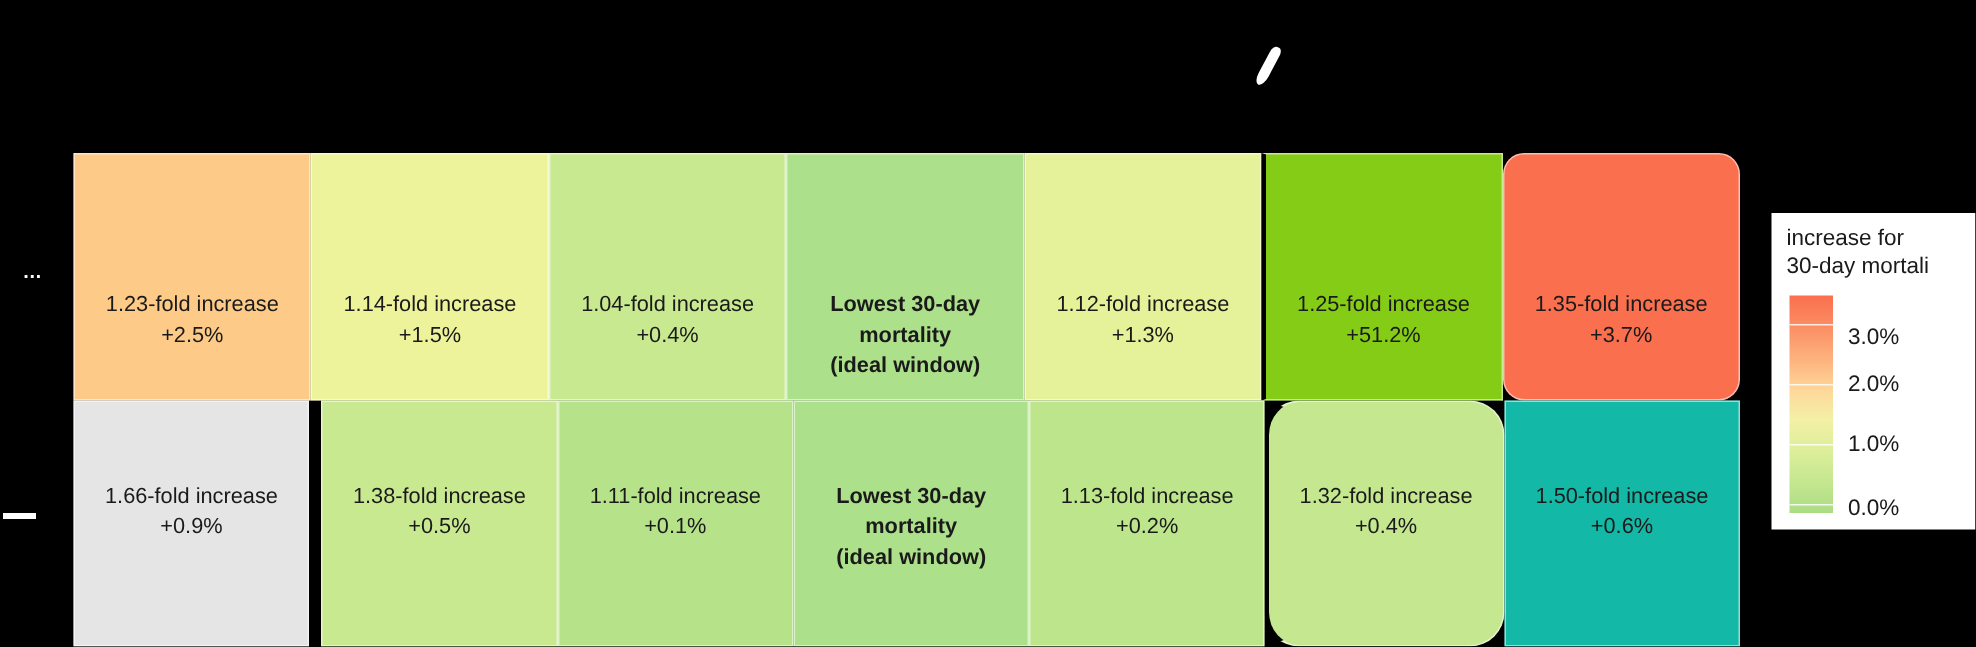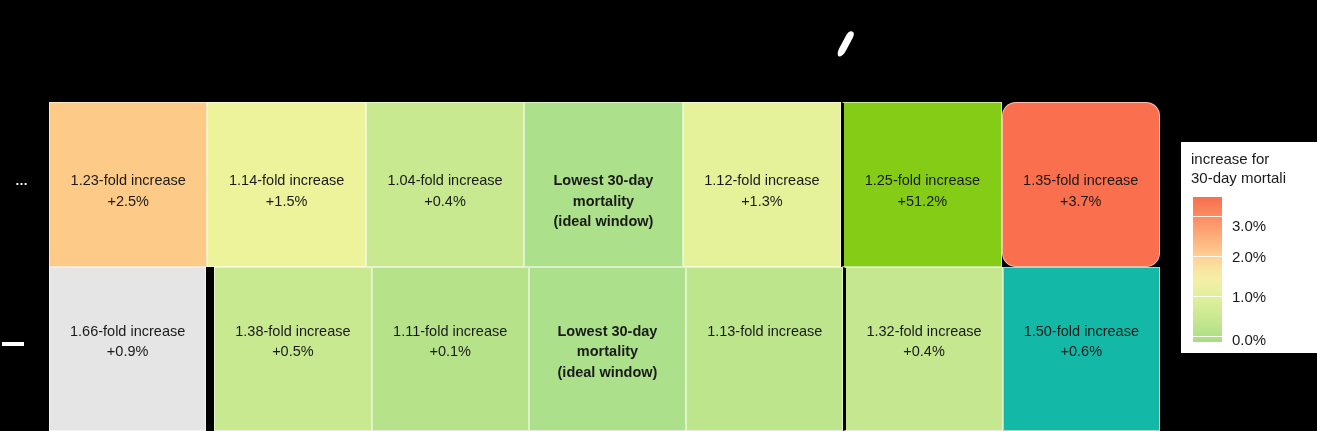--- a/index.html
+++ b/index.html
@@ -109,21 +109,21 @@
   }
   
   .heat-cell.group-start {
     border-left: 3px solid #000000;
   }
   .heat-row.row-top .heat-cell {
     padding-top: 22px;
     justify-content: flex-start;
   }
   .heat-row.row-top .heat-cell .stack {
-    margin-top: 45px;
+    margin-top: 68px;
   }
   .heat-row.row-bottom .heat-cell {
     justify-content: flex-start;
     padding-top: 0;
   }
   .heat-row.row-bottom .heat-cell .stack {
     margin-top: 53px;
   }
   .stack { display: block; }
 
@@ -272,23 +272,24 @@
       <div class="heat-cell ideal" style="background: rgb(173, 224, 138); flex: 1 1 0px;">
         <div class="stack">
           <div class="cell-line">Lowest 30-day</div>
           <div class="cell-line">mortality</div>
           <div class="cell-line">(ideal window)</div>
         </div>
       </div>
       <div class="heat-cell" style="background: rgb(189, 229, 139); flex: 1 1 0px;">
         <div class="stack">
           <div class="cell-line">1.13-fold increase</div>
-        </div>
-      </div>
-      <div class="heat-cell group-start" style="background: rgb(196, 231, 143); flex: 1 1 0px;">
+          <div class="cell-line">+0.2%</div>
+        </div>
+      </div>
+      <div class="heat-cell group-start" style="background: rgb(196, 231, 143); flex: 1 1 0px; border-radius: 23px;">
         <div class="stack">
           <div class="cell-line">1.32-fold increase</div>
           <div class="cell-line">+0.4%</div>
         </div>
       </div>
       <div class="heat-cell" style="background: #14b8a6; flex: 1 1 0px;">
         <div class="stack">
           <div class="cell-line">1.50-fold increase</div>
           <div class="cell-line">+0.6%</div>
         </div>

